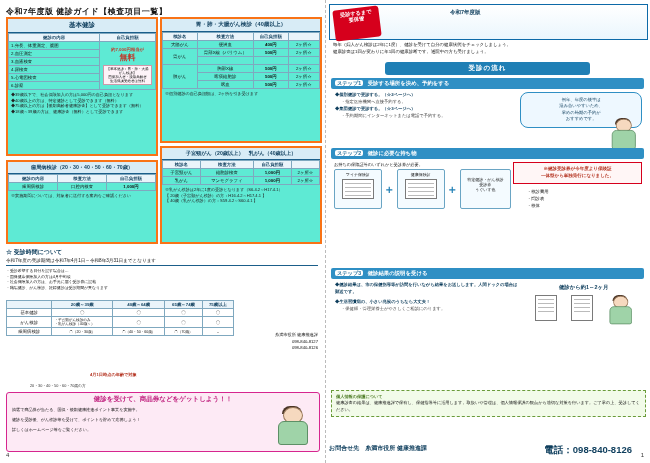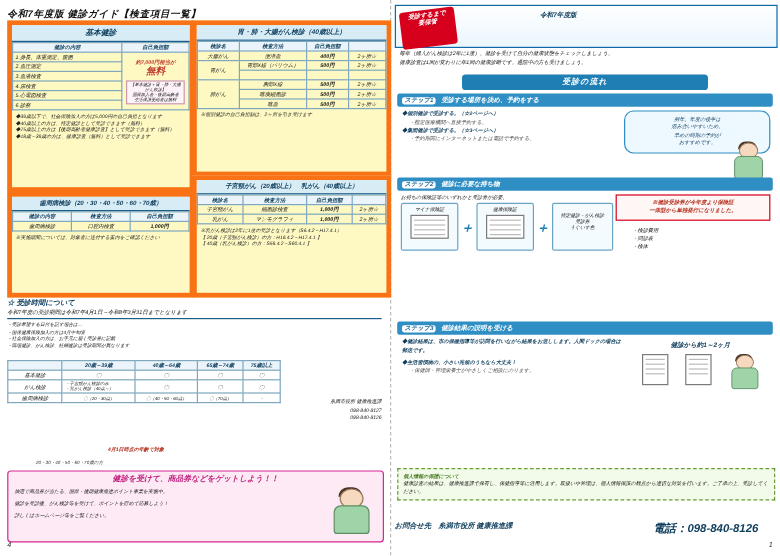--- a/index.html
+++ b/index.html
@@ -1,24 +1,24 @@
 <!DOCTYPE html>
 <html><head>
 <meta charset="utf-8">
 <style>
   html,body{margin:0;padding:0;}
   body{width:650px;height:463px;background:#ffffff;font-family:"Liberation Sans",sans-serif;
        font-size:5px;color:#111;overflow:hidden;}
-  .page{position:relative;width:650px;height:463px;font-style:italic;}
+  .page{position:relative;width:650px;height:463px;}
   .left{position:absolute;left:0;top:0;width:325px;height:463px;border-right:1px dashed #bbb;}
   .right{position:absolute;left:325px;top:0;width:325px;height:463px;}
 
   .ltitle{position:absolute;left:6px;top:6px;font-size:8px;font-weight:bold;letter-spacing:0.5px;}
 
-  .box{position:absolute;border:4px solid #f97316;background:#fef9c3;}
+  .box{position:absolute;border:2px solid #f97316;background:#5eead4;}
   .boxhdr{background:#d8ecf6;border-bottom:1px solid #1b5e8a;text-align:center;font-weight:bold;
           font-size:6.5px;color:#0d3d5c;padding:2px 0;}
   table{border-collapse:collapse;width:100%;font-size:4.4px;}
   th,td{border:1px solid #7fa8bf;padding:1px 2px;vertical-align:middle;}
   th{background:#eaf4fa;font-weight:bold;text-align:center;color:#0d3d5c;}
   td.c{text-align:center;}
   .note{font-size:4.1px;line-height:1.35;padding:2px 3px;color:#222;}
 
   
   .rbanner{position:absolute;left:4px;top:4px;width:317px;height:34px;border:1px solid #0d6aa8;
@@ -42,21 +42,21 @@
 
   .balloon{position:relative;border:1px solid #2f8fc4;background:#eef8ff;border-radius:8px;
            font-size:4.3px;line-height:1.5;padding:4px 5px;text-align:center;color:#0d3d5c;}
   .card{border:1px solid #6aa5c4;background:#f4fbff;border-radius:2px;font-size:4px;text-align:center;
         padding:2px;}
   .plus{font-size:11px;color:#1f7fb5;font-weight:bold;text-align:center;}
   .redbox{border:1px solid #d6001c;color:#b3301d;font-size:4.5px;line-height:1.5;padding:3px 4px;
           background:#fff6f6;text-align:center;font-weight:bold;}
 
   .greenband{border:1px dashed #6a9b3a;background:#f2fbe9;font-size:4.2px;line-height:1.5;padding:3px 4px;}
-  .contact{position:absolute;left:4px;bottom:16px;width:317px;font-size:6px;font-weight:bold;color:#0d3d5c;}
+  .contact{position:absolute;left:4px;bottom:6px;width:317px;font-size:6px;font-weight:bold;color:#0d3d5c;}
   .phone{font-size:9.5px;font-weight:bold;color:#0d3d5c;}
   .pgnum{position:absolute;font-size:6px;color:#333;}
 
   .magenta{border:1px solid #d6268f;background:#fdeaf5;border-radius:3px;}
   .mtitle{font-size:6.5px;font-weight:bold;color:#c0227f;text-align:center;padding:2px 0;}
   .msmall{font-size:4.1px;line-height:1.5;padding:1px 5px 3px;}
 
   .person{position:absolute;width:34px;height:38px;}
   .person .head{position:absolute;left:8px;top:0;width:18px;height:15px;background:#f6d9bf;border-radius:50%;
                 border:1px solid #9b7a5c;}

